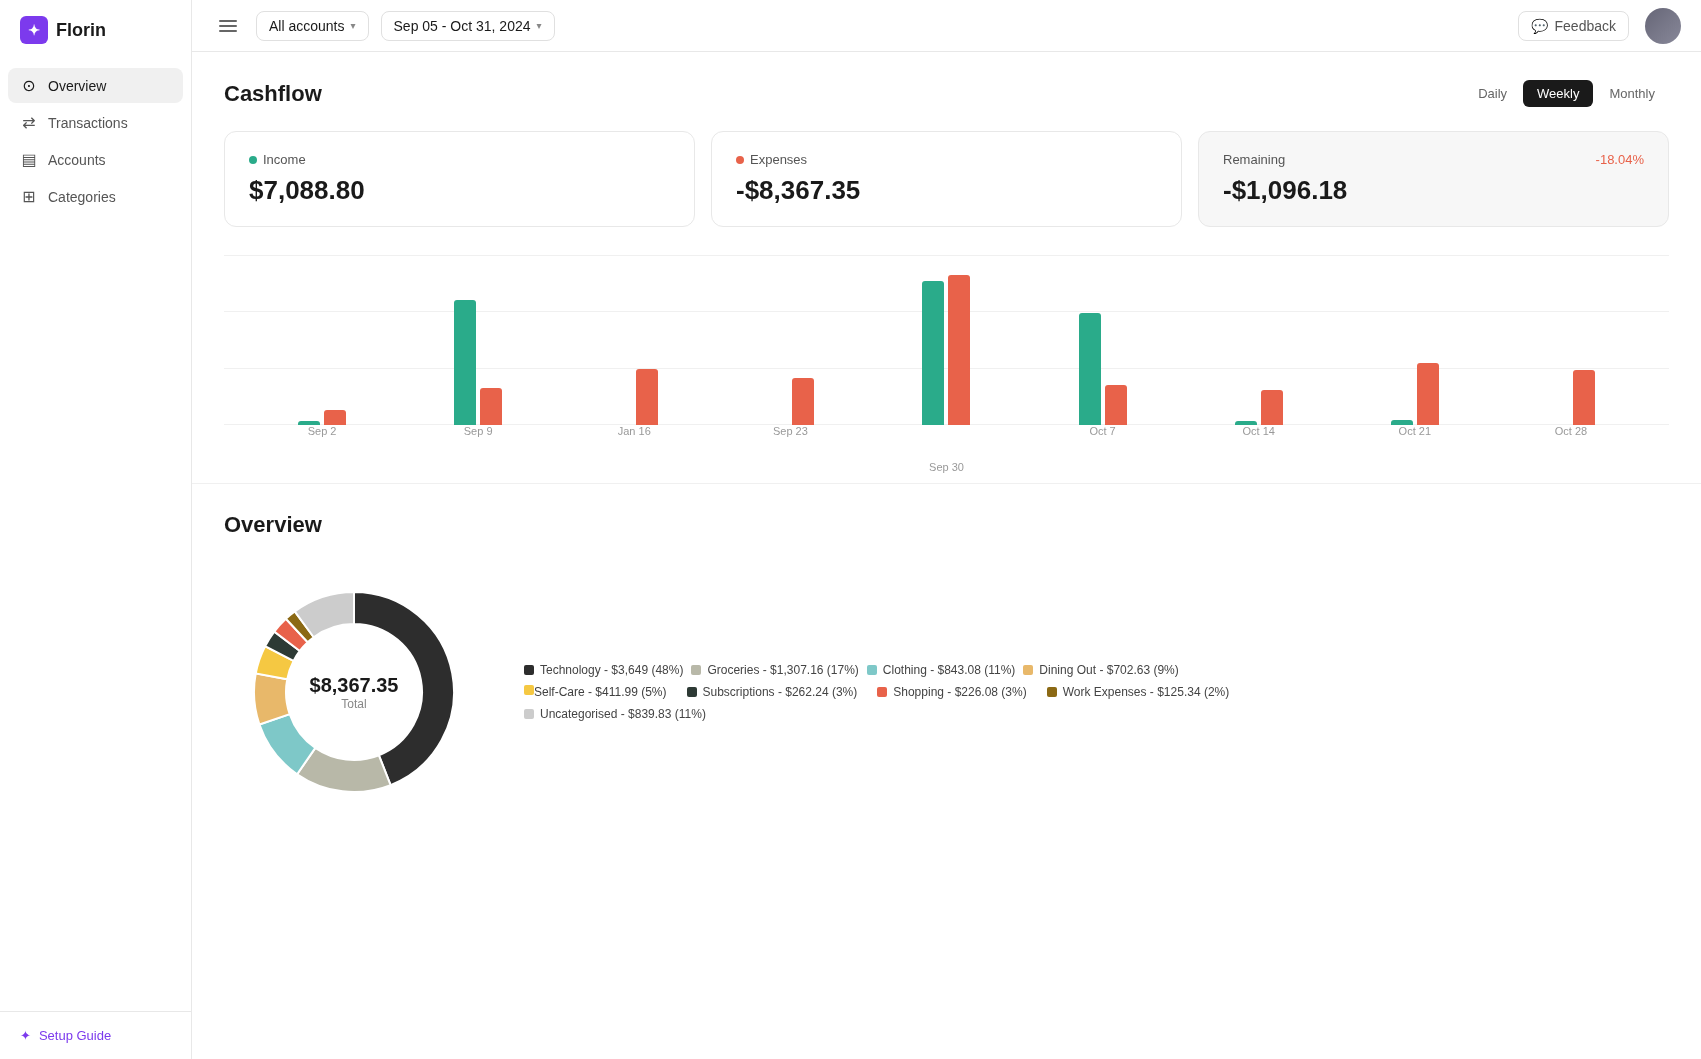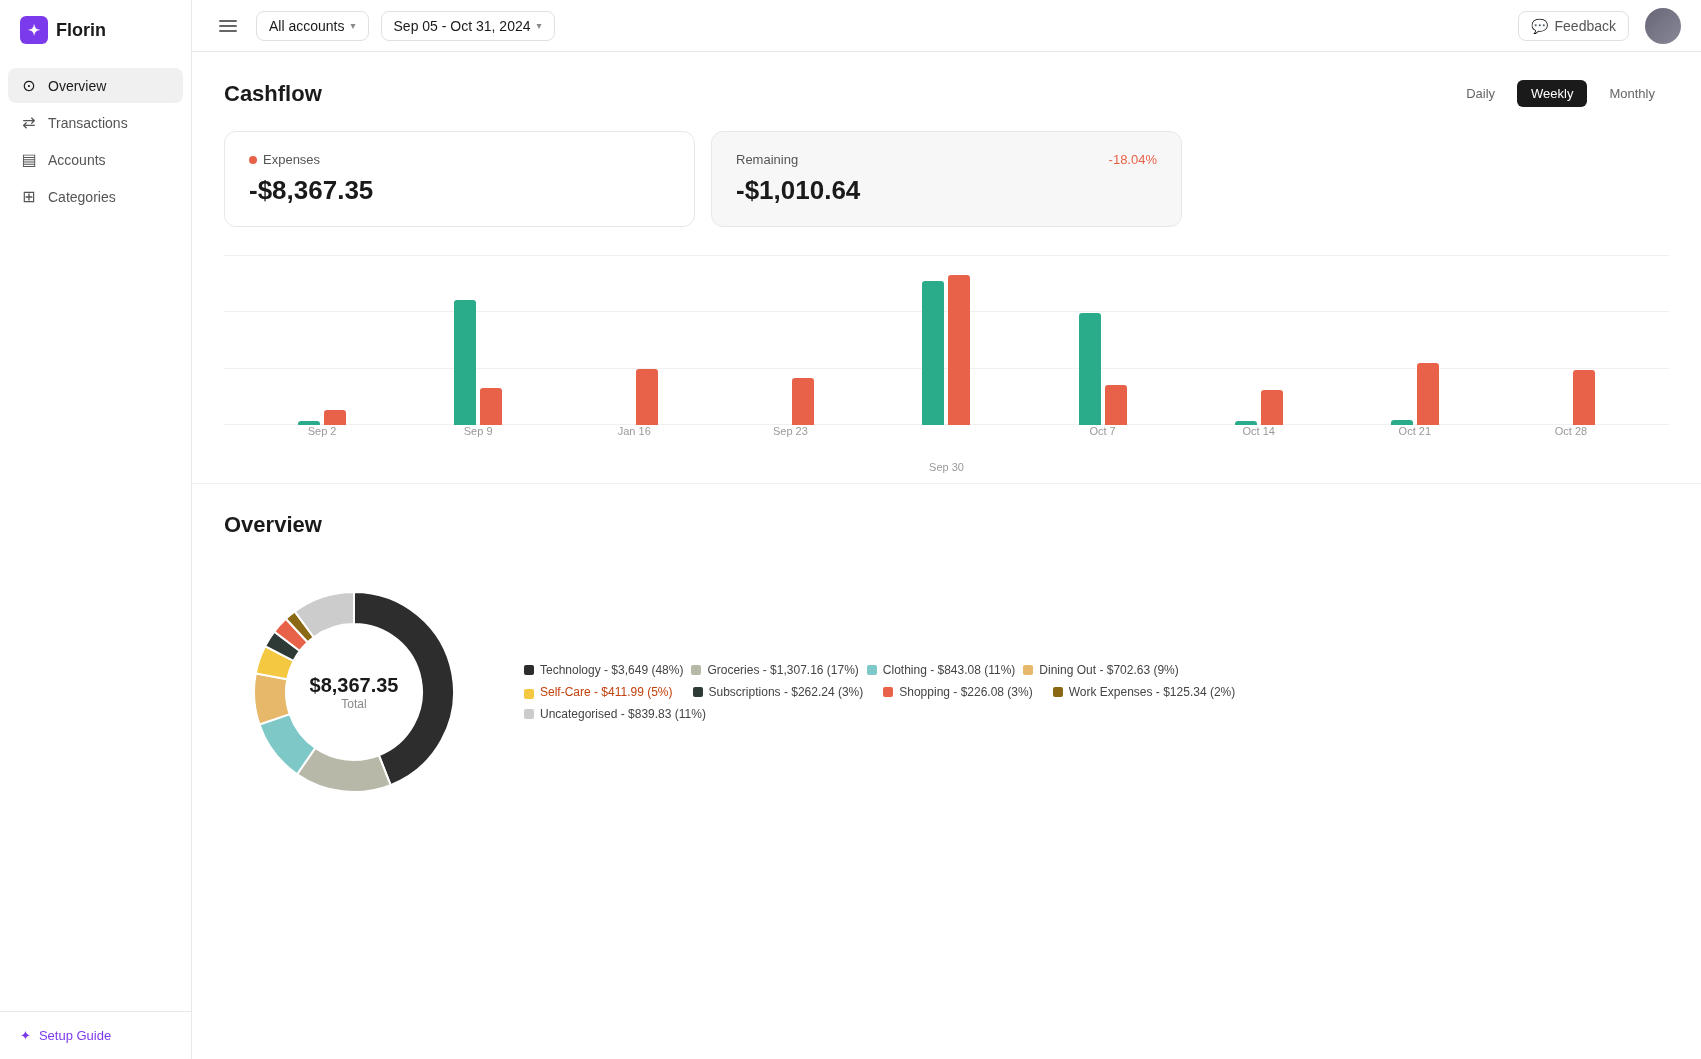--- a/index.html
+++ b/index.html
@@ -130,21 +130,21 @@
       justify-content: space-between;
       margin-bottom: 24px;
     }
     .section-title {
       font-size: 22px;
       font-weight: 700;
       color: #1a1a1a;
     }
     .view-toggle {
       display: flex;
-      gap: 8px;
+      gap: 2px;
     }
     .view-btn {
       padding: 6px 14px;
       font-size: 13px;
       border-radius: 6px;
       cursor: pointer;
       border: none;
       background: transparent;
       color: #666;
     }
@@ -320,33 +320,40 @@
         <div class="view-toggle">
           <button class="view-btn">Daily</button>
           <button class="view-btn active">Weekly</button>
           <button class="view-btn">Monthly</button>
         </div>
       </div>
 
       <div class="summary-cards">
         <div class="summary-card">
           <div class="card-label">
+            <span class="dot dot-green"></span>
+            <span>Income</span>
+          </div>
+          <div class="card-amount">$7,088.80</div>
+        </div>
+        <div class="summary-card">
+          <div class="card-label">
             <span class="dot dot-red"></span>
             <span>Expenses</span>
           </div>
           <div class="card-amount">-$8,367.35</div>
         </div>
         <div class="summary-card remaining">
           <div class="card-header-row">
             <div class="card-label">
               <span>Remaining</span>
             </div>
             <span class="card-percent">-18.04%</span>
           </div>
-          <div class="card-amount">-$1,010.64</div>
+          <div class="card-amount">-$1,096.18</div>
         </div>
       </div>
 
       <div class="chart-container">
         <div class="chart-grid">
           <div class="chart-grid-line"></div>
           <div class="chart-grid-line"></div>
           <div class="chart-grid-line"></div>
           <div class="chart-grid-line"></div>
         </div>
@@ -454,21 +461,21 @@
                 <div style="display: flex; align-items: center; gap: 6px; font-size: 12px; color: rgb(68, 68, 68); white-space: nowrap;">
                   <span style="width: 10px; height: 10px; border-radius: 2px; background: rgb(126, 200, 200); display: inline-block; flex-shrink: 0;"></span>
                   <span>Clothing - $843.08 (11%)</span>
                 </div>
                 <div style="display: flex; align-items: center; gap: 6px; font-size: 12px; color: rgb(68, 68, 68); white-space: nowrap;">
                   <span style="width: 10px; height: 10px; border-radius: 2px; background: rgb(232, 184, 106); display: inline-block; flex-shrink: 0;"></span>
                   <span>Dining Out - $702.63 (9%)</span>
                 </div>
               </div>
               <div style="display: flex; gap: 20px;">
-                <div style="display: flex; align-items: flex-end; gap: 6px; font-size: 12px; color: #c2410c; white-space: nowrap;">
+                <div style="display: flex; align-items: flex-start; font-size: 12px; color: #404040; white-space: nowrap;">
                   <span style="width: 10px; height: 10px; border-radius: 2px; background: rgb(245, 200, 66); display: inline-block; flex-shrink: 0;"></span>
                   <span>Self-Care - $411.99 (5%)</span>
                 </div>
                 <div style="display: flex; align-items: center; gap: 6px; font-size: 12px; color: rgb(68, 68, 68); white-space: nowrap;">
                   <span style="width: 10px; height: 10px; border-radius: 2px; background: rgb(45, 58, 53); display: inline-block; flex-shrink: 0;"></span>
                   <span>Subscriptions - $262.24 (3%)</span>
                 </div>
                 <div style="display: flex; align-items: center; gap: 6px; font-size: 12px; color: rgb(68, 68, 68); white-space: nowrap;">
                   <span style="width: 10px; height: 10px; border-radius: 2px; background: rgb(232, 98, 74); display: inline-block; flex-shrink: 0;"></span>
                   <span>Shopping - $226.08 (3%)</span>

